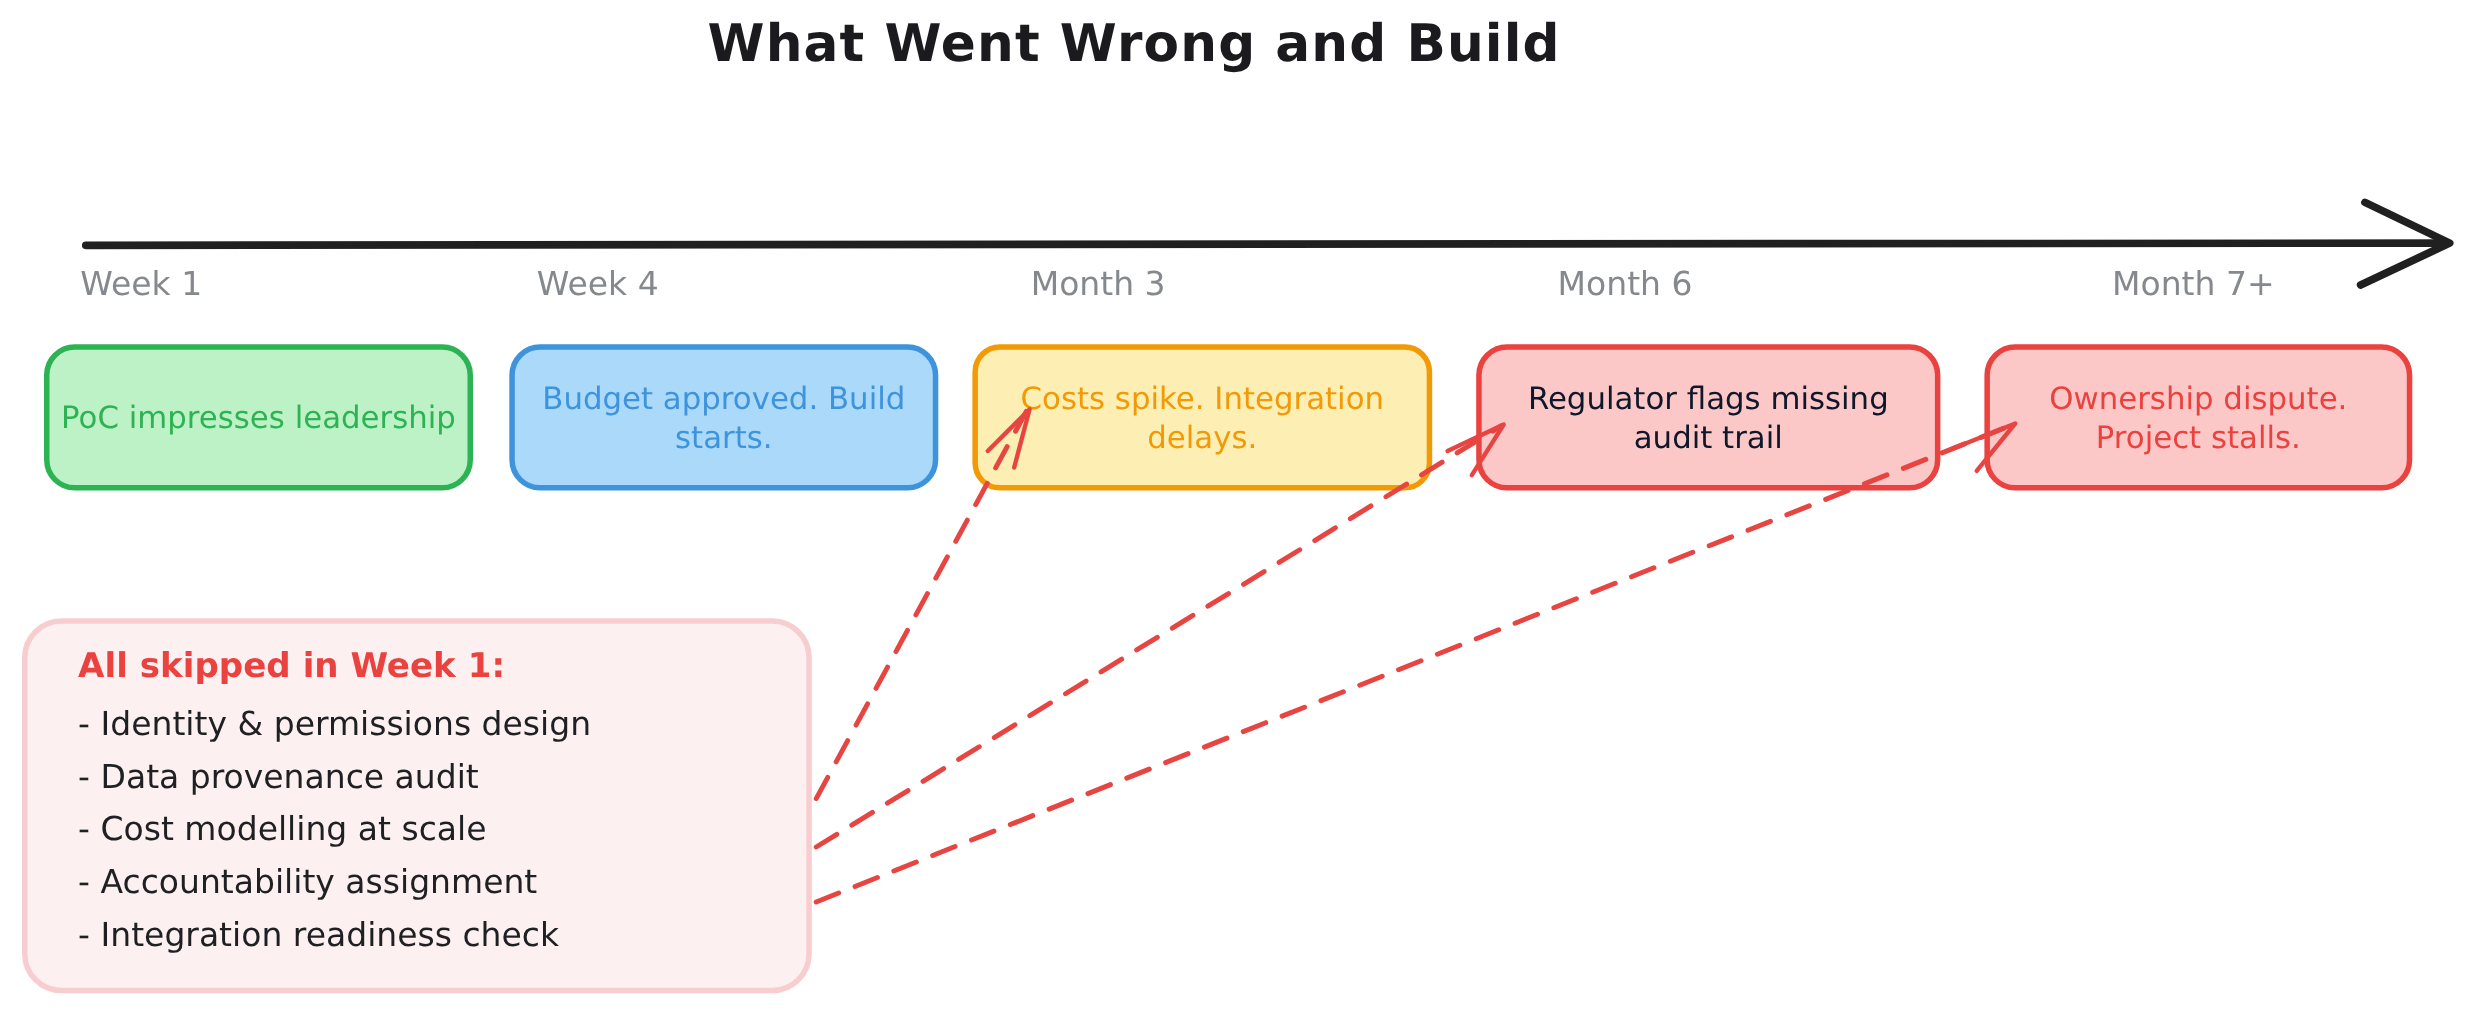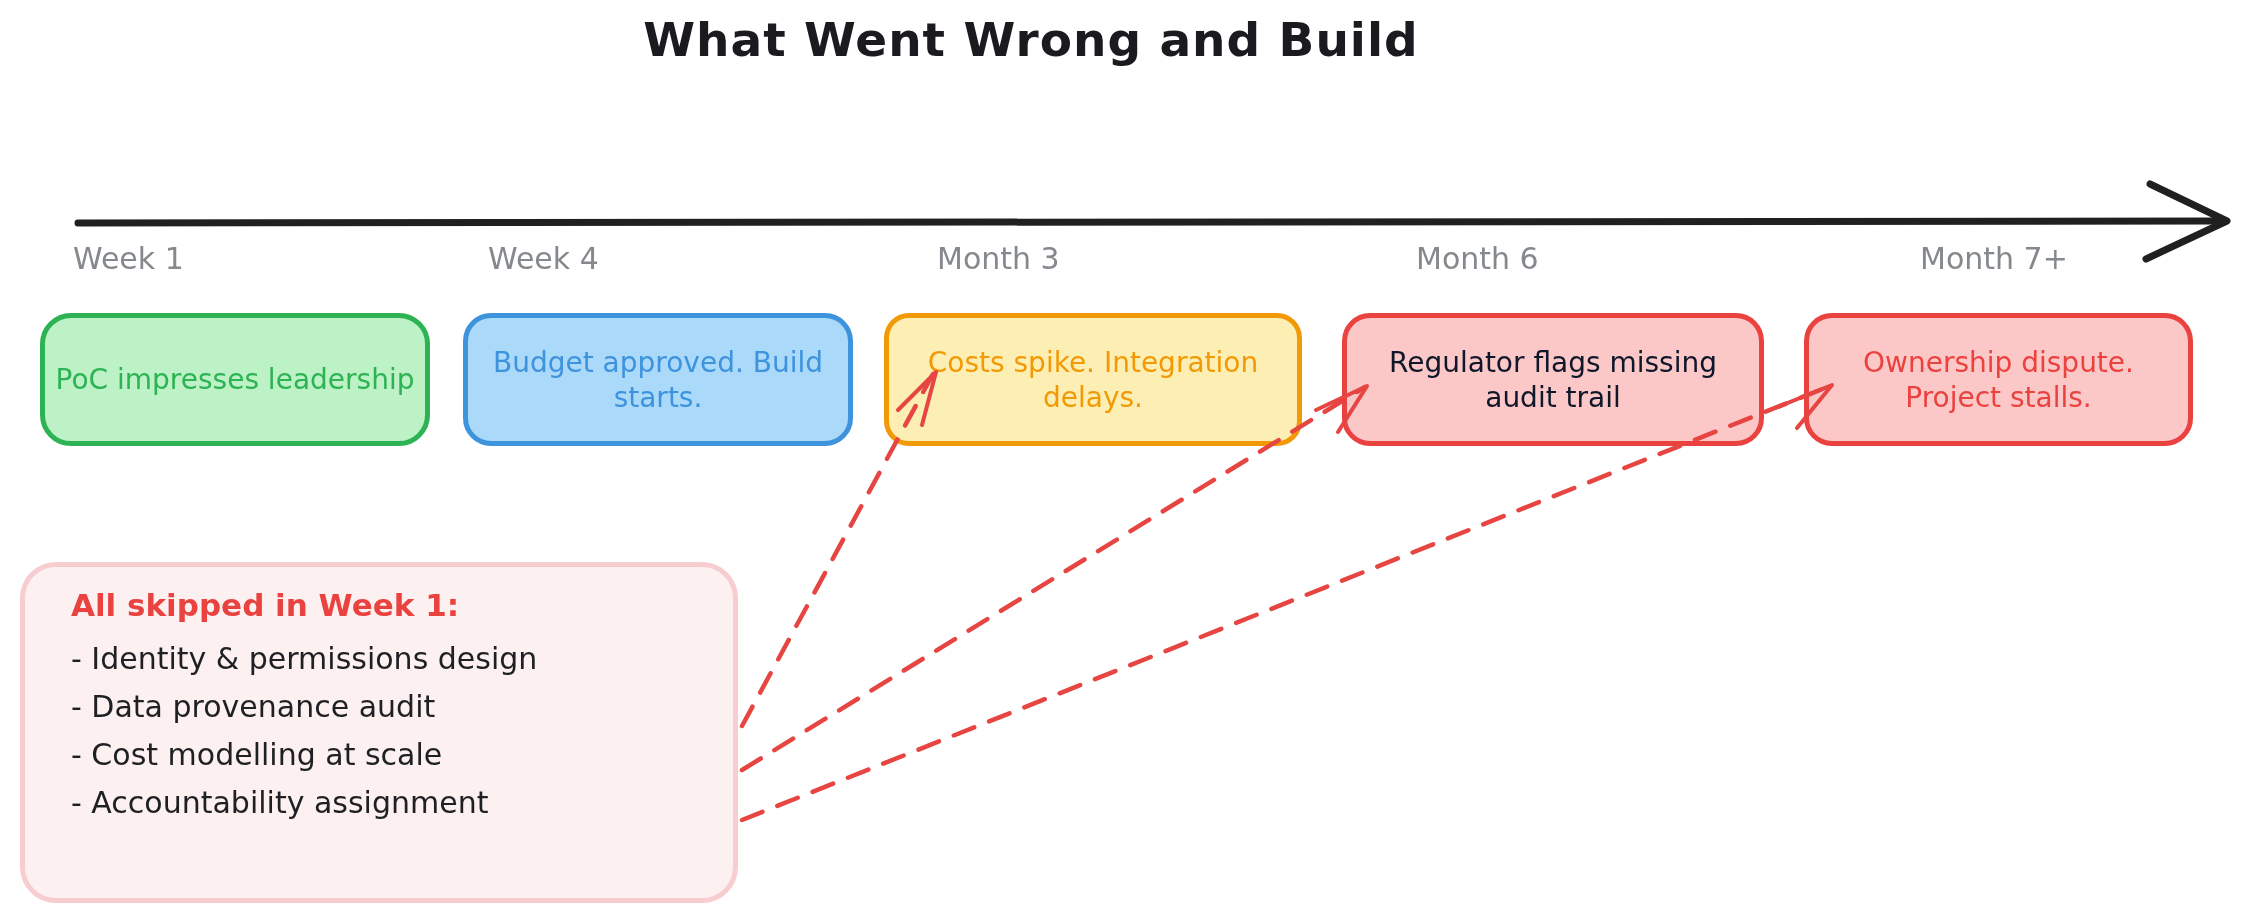--- a/index.html
+++ b/index.html
@@ -78,21 +78,21 @@
 <div class="canvas" style="background-color: rgb(255, 255, 255);">
 
   <div class="diagram-title" style="color: rgb(27, 27, 31);">What Went Wrong and Build</div>
 
   <div class="tl-label" style="left: 73px; color: rgb(133, 137, 141);">Week 1</div>
   <div class="tl-label" style="left: 488px; color: rgb(133, 137, 141);">Week 4</div>
   <div class="tl-label" style="left: 937px; color: rgb(133, 137, 141);">Month 3</div>
   <div class="tl-label" style="left: 1416px; color: rgb(133, 137, 141); text-align: center;">Month 6</div>
   <div class="tl-label" style="left: 1920px; color: rgb(133, 137, 141);">Month 7+</div>
 
-  <div class="milestone" style="left: 40px; width: 390px; border-color: rgb(46, 179, 84); background-color: rgb(188, 242, 198); color: rgb(46, 179, 84); border-radius: 31px;">
+  <div class="milestone" style="left: 40px; width: 390px; border-color: rgb(46, 179, 84); background-color: rgb(188, 242, 198); color: rgb(46, 179, 84);">
     <span class="label-text">PoC impresses leadership</span>
   </div>
   <div class="milestone" style="left: 463px; width: 390px; border-color: rgb(62, 147, 221); background-color: rgb(171, 217, 249); color: rgb(62, 147, 221);">
     <span class="label-text">Budget approved. Build
 starts.</span>
   </div>
   <div class="milestone" style="left: 884px; width: 418px; border-color: rgb(242, 154, 6); background-color: rgb(253, 238, 179); color: rgb(242, 154, 6); border-radius: 25px;">
     <span class="label-text">Costs spike. Integration
 delays.</span>
   </div>
@@ -104,20 +104,21 @@
     <span class="label-text">Ownership dispute.
 Project stalls.</span>
   </div>
 
   <div class="note" style="border-color: rgb(248, 205, 208); background-color: rgb(253, 240, 241);">
     <div class="note-title" style="color: rgb(233, 66, 63);">All skipped in Week 1:</div>
     <div class="note-item" style="color: rgb(31, 32, 35);">- Identity &amp; permissions design</div>
     <div class="note-item" style="color: rgb(31, 32, 35);">- Data provenance audit</div>
     <div class="note-item" style="color: rgb(31, 32, 35);">- Cost modelling at scale</div>
     <div class="note-item" style="color: rgb(31, 32, 35);">- Accountability assignment</div>
+    <div class="note-item" style="color: rgb(31, 32, 35);">- Integration readiness check</div>
   </div>
 
   <svg class="overlay" viewBox="0 0 2259 924">
     <g fill="none" stroke-width="7" stroke-linecap="round" stroke-linejoin="round" style="stroke: rgb(32, 32, 32);">
       <path d="M 78 223 L 2222 221"></path>
       <path d="M 2150 184 L 2227 221 L 2146 259"></path>
     </g>
     <g fill="none" stroke-linecap="round" stroke-linejoin="round" style="stroke: rgb(230, 69, 66);">
       <path stroke-width="4.5" stroke-dasharray="22 16" d="M 742 726 L 933 374"></path>
       <path stroke-width="4" d="M 898 410 L 936 372 L 922 425"></path>

